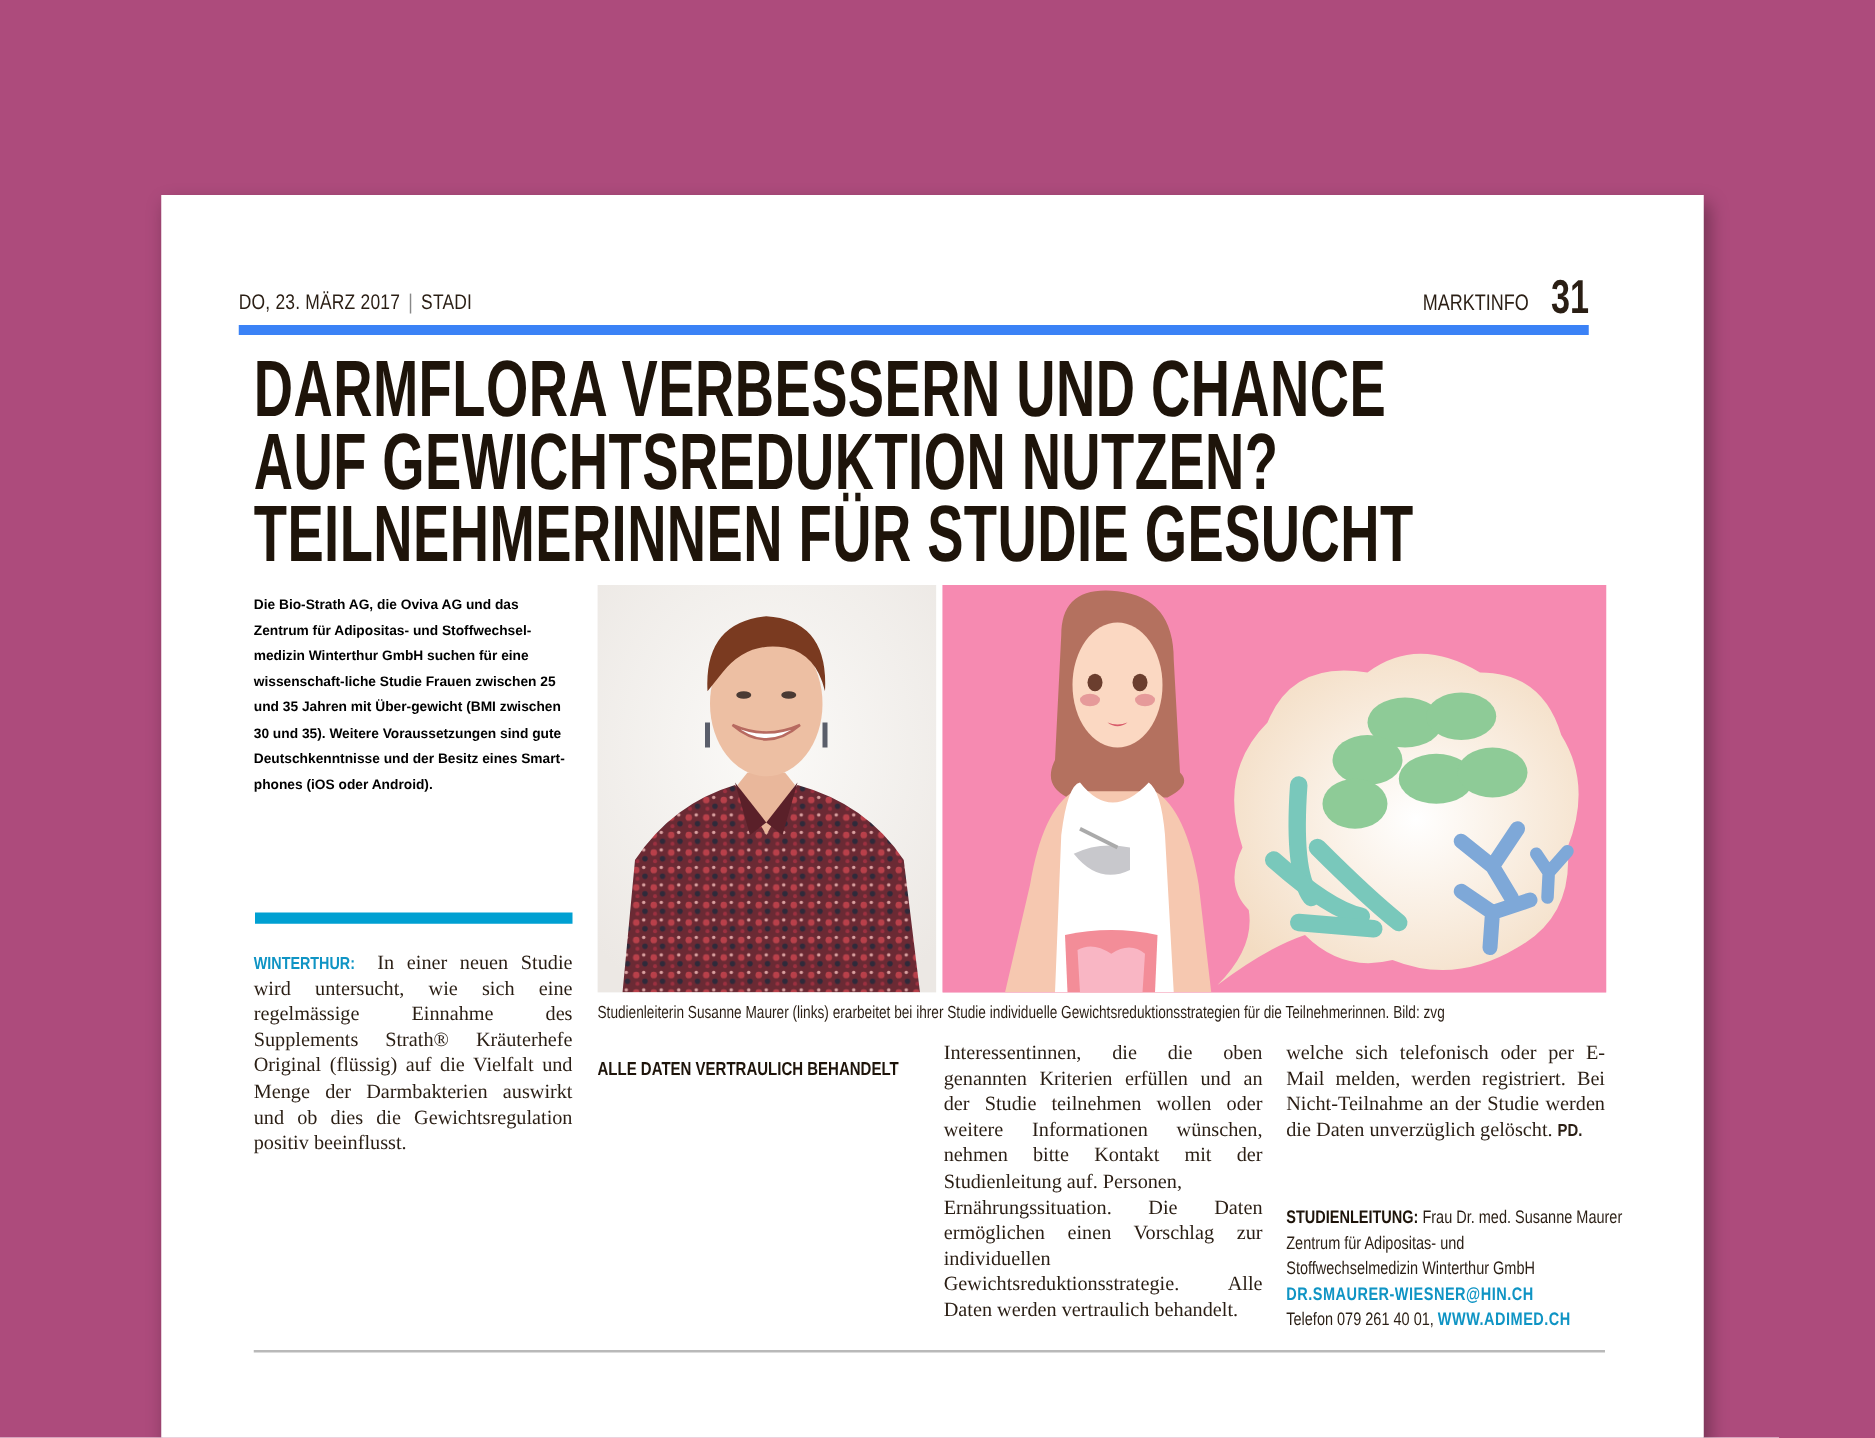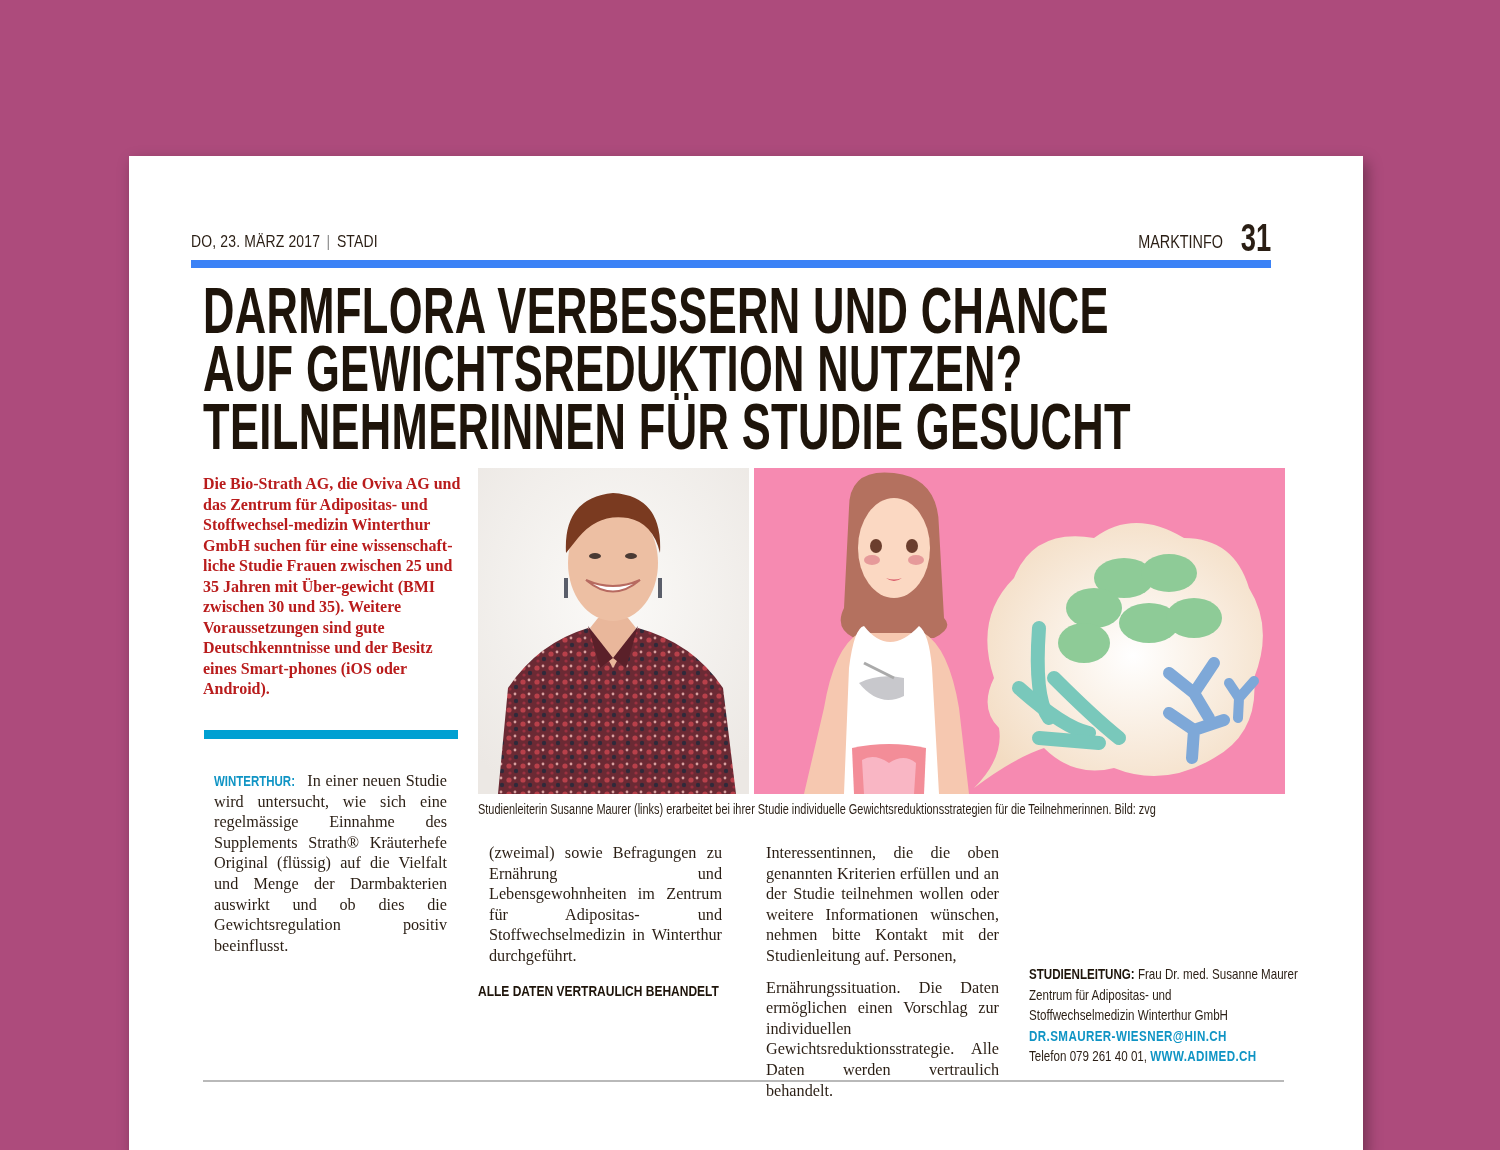--- a/index.html
+++ b/index.html
@@ -38,22 +38,22 @@
   }
   .headline {
     position:absolute; left:74px; top:126px; width:1100px;
     font-family:"Liberation Sans", sans-serif; font-weight:bold; font-size:64px;
     line-height:58px; color:#1e140a; letter-spacing:0.5px;
     transform:scaleX(0.68); transform-origin:left top;
   }
   .headline div { white-space:nowrap; }
   .lead {
     position:absolute; left:74px; top:318px; width:258px;
-    font-family:Liberation Serif, serif; font-weight:bold; font-size:16px;
-    line-height:20.5px; color:#b91c1c;
+    font-family:Liberation Sans, sans-serif; font-weight:bold; font-size:11px;
+    line-height:20.5px; color:#000000;
   }
   .lead-bar {
     position:absolute; left:75px; top:574px; width:254px; height:9px; background:#00a0d2;
   }
   .photo {
     position:absolute; left:349px; top:312px; width:271px; height:326px;
     background:#f4f2f0; overflow:hidden;
   }
   .illus {
     position:absolute; left:625px; top:312px; width:531px; height:326px;
@@ -61,21 +61,21 @@
   }
   .caption {
     position:absolute; left:349px; top:645px; width:820px;
     font-family:"Liberation Sans", sans-serif; font-size:14px; color:#2a1e14;
     transform:scaleX(0.78); transform-origin:left; white-space:nowrap;
   }
   .col {
     position:absolute; font-family:"Liberation Serif", serif; font-size:16.2px;
     line-height:20.6px; color:#2a1e14; text-align:justify;
   }
-  .col p { margin:11px; }
+  .col p { margin:0; }
   .col1 { left:74px; top:604px; width:255px; }
   .col2 { left:349px; top:676px; width:255px; }
   .col3 { left:626px; top:676px; width:255px; }
   .col4 { left:900px; top:676px; width:255px; }
   .kicker {
     font-family:"Liberation Sans", sans-serif; font-weight:bold; color:#0f94c4;
     font-size:14px; display:inline-block; transform:scaleX(0.82); transform-origin:left;
     margin-right:-10px;
   }
   .subhead {
@@ -194,29 +194,31 @@
     </svg>
   </div>
 
   <div class="caption">Studienleiterin Susanne Maurer (links) erarbeitet bei ihrer Studie individuelle Gewichtsreduktionsstrategien für die Teilnehmerinnen. Bild: zvg</div>
 
   <div class="col col1">
     <p><span class="kicker">WINTERTHUR:</span><span> In einer neuen Studie wird untersucht, wie sich eine regelmässige Einnahme des Supplements Strath® Kräuterhefe Original (flüssig) auf die Vielfalt und Menge der Darmbakterien auswirkt und ob dies die Gewichtsregulation positiv beeinflusst.</span></p>
   </div>
 
   <div class="col col2">
-    <p>(zweimal) sowie Befragungen zu Ernährung und Lebensgewohnheiten im Zentrum für Adipositas- und Stoffwechselmedizin in Winterthur durchgeführt.</p>
     <div class="subhead">ALLE DATEN VERTRAULICH BEHANDELT</div>
   </div>
 
   <div class="col col3">
     <p>Interessentinnen, die die oben genannten Kriterien erfüllen und an der Studie teilnehmen wollen oder weitere Informationen wünschen, nehmen bitte Kontakt mit der Studienleitung auf. Personen,</p>
     <p>Ernährungssituation. Die Daten ermöglichen einen Vorschlag zur individuellen Gewichtsreduktionsstrategie. Alle Daten werden vertraulich behandelt.</p>
   </div>
 
+  <div class="col col4">
+    <p><span>welche sich telefonisch oder per E-Mail melden, werden registriert. Bei Nicht-Teilnahme an der Studie werden die Daten unverzüglich gelöscht. </span><span class="pd">PD.</span></p>
+  </div>
 
   <div class="contact">
     <div><span class="label">STUDIENLEITUNG:</span><span> Frau Dr. med. Susanne Maurer</span></div>
     <div>Zentrum für Adipositas- und</div>
     <div>Stoffwechselmedizin Winterthur GmbH</div>
     <div class="link">DR.SMAURER-WIESNER@HIN.CH</div>
     <div><span>Telefon 079 261 40 01, </span><span class="link">WWW.ADIMED.CH</span></div>
   </div>
 
   <div class="footer-rule"></div>

